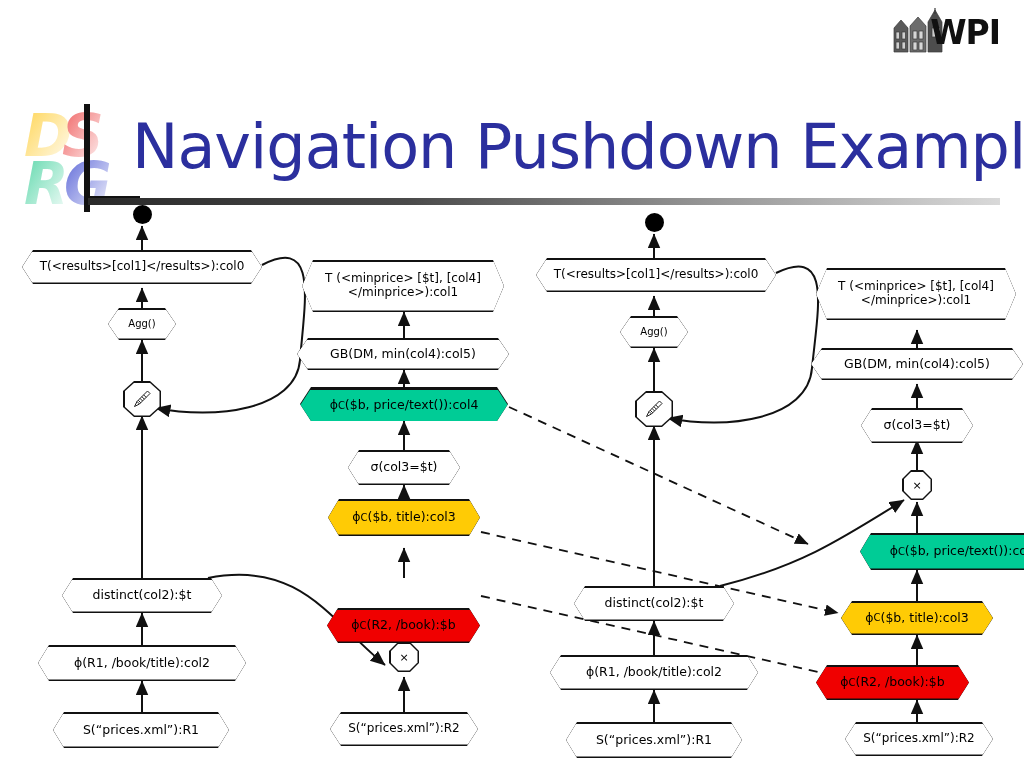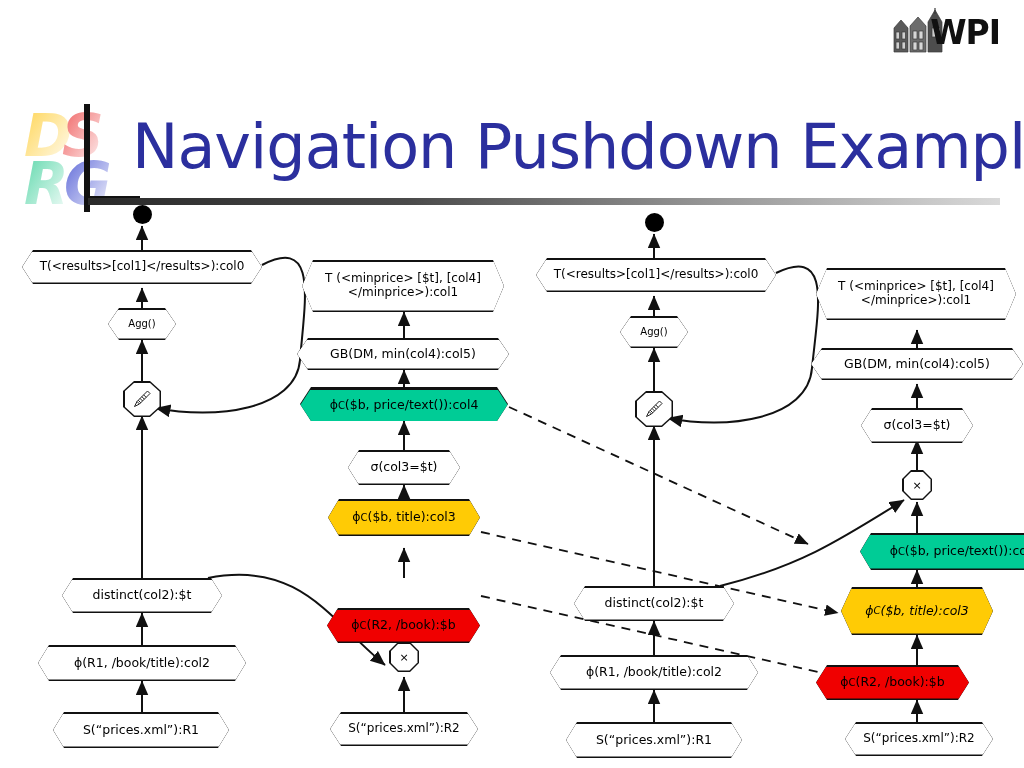--- a/index.html
+++ b/index.html
@@ -342,21 +342,21 @@
   </div>
 
   <div class="xnode" style="left:902px;top:470px;">
     <div class="xi">×</div>
   </div>
 
   <div class="oct-wrap n-green" style="left:860px;top:533px;width:208px;height:37px;align-items:center;">
     <div class="oct-inner small">ϕ<span class="sub">C</span>($b, price/text()):col4</div>
   </div>
 
-  <div class="oct-wrap n-yellow" style="left:841px;top:587px;width:152px;height:48px;font-style:italic;">
+  <div class="oct-wrap n-yellow" style="left:841px;top:601px;width:152px;height:34px;">
     <div class="oct-inner small">ϕ<span class="sub">C</span>($b, title):col3</div>
   </div>
 
   <div class="oct-wrap n-red" style="left:816px;top:665px;width:153px;height:35px;">
     <div class="oct-inner small">ϕ<span class="sub">C</span>(R2, /book):$b</div>
   </div>
 
   <div class="oct-wrap n-white" style="left:845px;top:722px;width:148px;height:34px;">
     <div class="oct-inner tiny">S(“prices.xml”):R2</div>
   </div>

